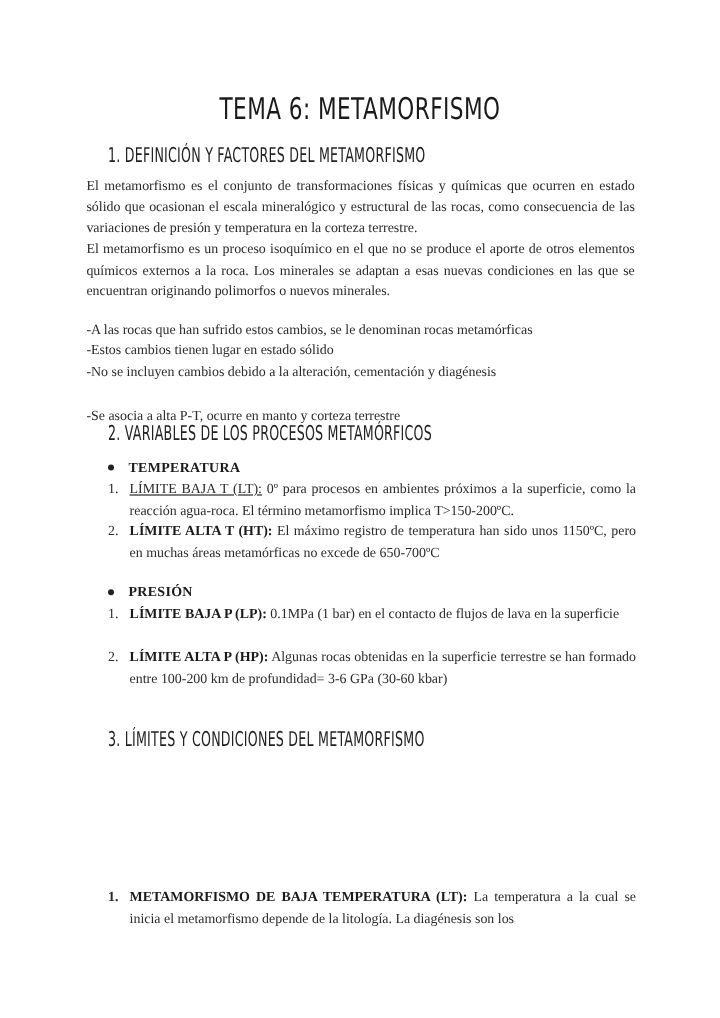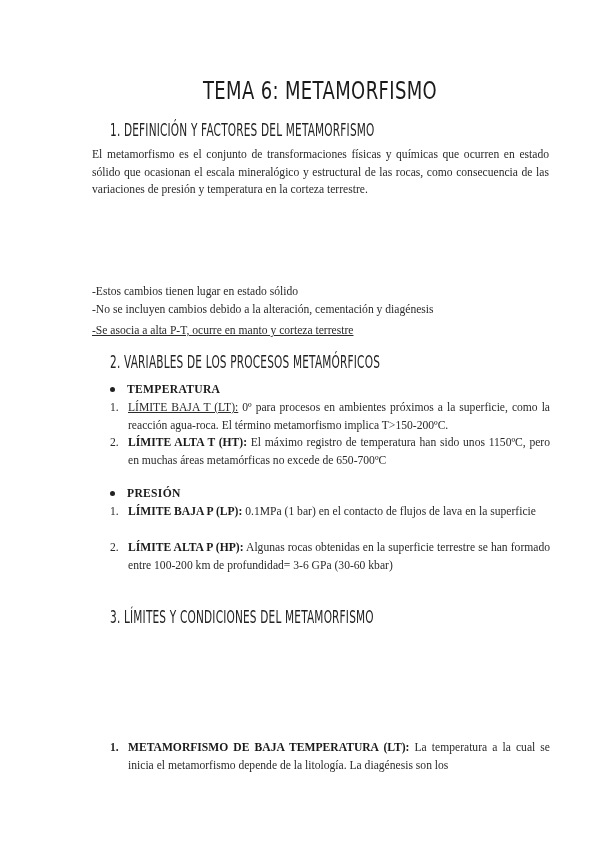--- a/index.html
+++ b/index.html
@@ -1,17 +1,17 @@
 <!DOCTYPE html>
 <html><head>
 <meta charset="utf-8">
 <style>
   html, body { margin: 0; padding: 0; background: #ffffff; }
   body { width: 600px; height: 848px; overflow: hidden; position: relative; font-family: "Liberation Serif", "DejaVu Serif", serif; color: #222; }
-  .page { position: absolute; left: 0; top: 0; width: 504px; height: 848px; margin-left: 20px; }
+  .page { position: absolute; left: 0; top: 0; width: 504px; height: 848px; }
   .title { position: absolute; top: 76px; left: 0; width: 600px; text-align: center; font-family: "DejaVu Sans", sans-serif; font-size: 25px; letter-spacing: 0.5px; transform: scaleX(0.72); transform-origin: center; font-weight: normal; color: #1a1a1a; }
   .h2 { position: absolute; left: 90px; font-family: "DejaVu Sans", sans-serif; font-size: 17px; color: #222; transform: scaleX(0.62); transform-origin: left; white-space: nowrap; letter-spacing: 0.3px; }
   .para { position: absolute; left: 72px; width: 457px; font-size: 11.6px; line-height: 17.7px; text-align: justify; color: #2a2a2a; }
   .line { position: absolute; left: 72px; font-size: 11.6px; white-space: nowrap; color: #2a2a2a; }
   .bullet { position: absolute; left: 90px; font-size: 11.6px; white-space: nowrap; color: #1a1a1a; }
   .bullet .dot { display: inline-block; width: 5px; height: 5px; border-radius: 50%; background: #222; margin-right: 12px; vertical-align: middle; position: relative; top: -1px; }
   .bullet b { font-weight: bold; letter-spacing: 0.3px; }
   .item { position: absolute; left: 90px; width: 440px; font-size: 11.6px; line-height: 17.7px; color: #2a2a2a; }
   .item .num { position: absolute; left: 0; top: 0; }
   .item .txt { display: block; margin-left: 18px; text-align: justify; }
@@ -21,24 +21,26 @@
 </head>
 <body>
 
 <div class="page">
 
   <div class="title">TEMA 6: METAMORFISMO</div>
 
   <div class="h2" style="top:120px;">1.  DEFINICIÓN Y FACTORES DEL METAMORFISMO</div>
 
   <div class="para" style="top:146px;">El metamorfismo es el conjunto de transformaciones físicas y químicas que ocurren en estado sólido que ocasionan el escala mineralógico y estructural de las rocas, como consecuencia de las variaciones de presión y temperatura en la corteza terrestre.</div>
+  <div class="para" style="top:199px;">El metamorfismo es un proceso isoquímico en el que no se produce el aporte de otros elementos químicos externos a la roca. Los minerales se adaptan a esas nuevas condiciones en las que se encuentran originando polimorfos o nuevos minerales.</div>
 
+  <div class="line" style="top:268px;">-A las rocas que han sufrido estos cambios, se le denominan rocas metamórficas</div>
   <div class="line" style="top:303px;">-No se incluyen cambios debido a la alteración, cementación y diagénesis</div>
   <div class="line" style="top:285px;">-Estos cambios tienen lugar en estado sólido</div>
-  <div class="line" style="top:324px;text-decoration:underline;">-Se asocia a alta P-T, ocurre en manto y corteza terrestre</div>
+  <div class="line" style="top:340px;">-Se asocia a alta P-T, ocurre en manto y corteza terrestre</div>
 
   <div class="h2" style="top:352px;">2. VARIABLES DE LOS PROCESOS METAMÓRFICOS</div>
 
   <div class="bullet" style="top:383px;">
     <span class="dot"></span><b>TEMPERATURA</b>
   </div>
 
   <div class="item" style="top:399px;">
     <span class="num">1.</span>
     <span class="txt"><span class="u">LÍMITE BAJA T (LT):</span><span> 0º para procesos en ambientes próximos a la superficie, como la reacción agua-roca. El término metamorfismo implica T&gt;150-200ºC.</span></span>

